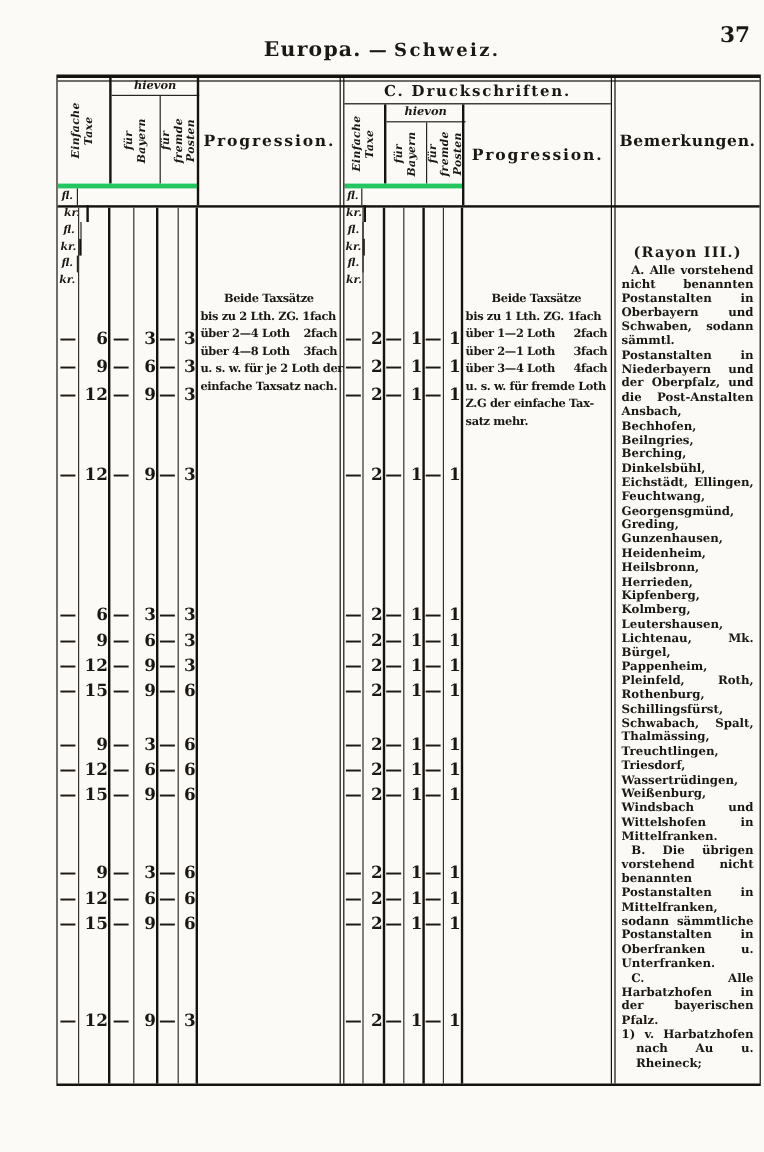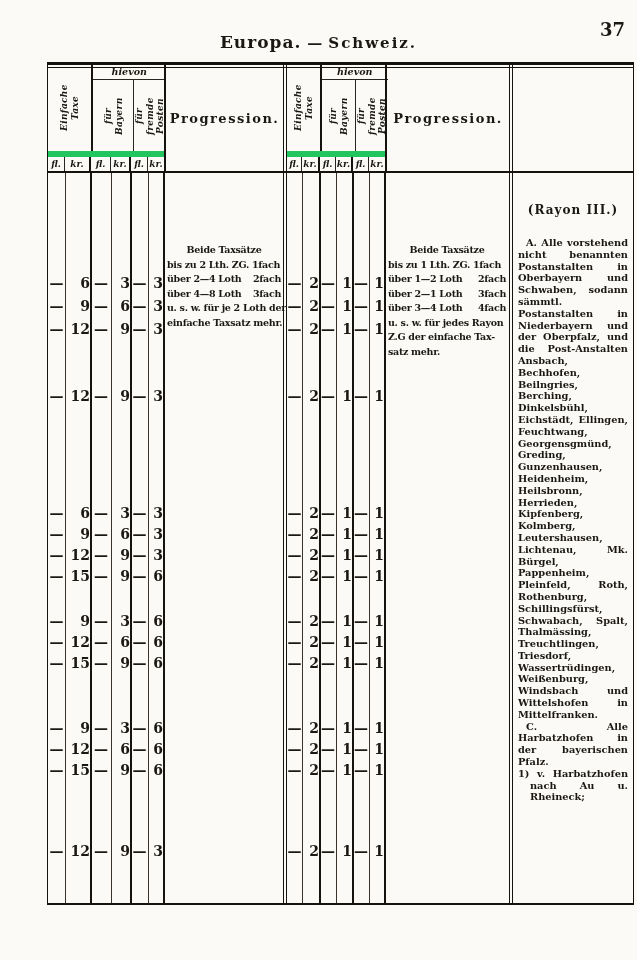--- a/index.html
+++ b/index.html
@@ -38,21 +38,21 @@
   .hievon{height:14px;line-height:14px;text-align:center;font-size:9.5px;font-weight:bold;
     border-bottom:1px solid #2a2520;}
   .rot-pair{flex:1;display:flex;}
   .bayern{border-right:1px solid #2a2520;display:flex;align-items:center;justify-content:center;flex:none;}
   .bsec .bayern{width:40px}.csec .bayern{width:33px}
   .fremde{flex:1;display:flex;align-items:center;justify-content:center;}
   .rot{writing-mode:vertical-rl;transform:rotate(180deg);font-size:9px;font-weight:bold;
     line-height:10.5px;text-align:center;letter-spacing:.3px;}
   .einfache .rot,.bayern .rot{max-height:46px;}
   .fremde .rot{max-height:50px;}
-  .unit-row{height:14px;display:flex;border-top:6px solid #22c55e;}
+  .unit-row{height:14px;display:flex;border-top:4px solid #22c55e;flex-direction:column;}
   .ucell{box-sizing:border-box;height:100%;line-height:14px;text-align:center;font-size:9px;
     font-weight:bold;border-right:1px solid #2a2520;}
   .ucell:nth-child(2),.ucell:nth-child(4){border-right:2px solid #16120d;}
   .ucell:nth-child(6){border-right:none;}
   .prog-head{flex:1;border-left:2px solid #16120d;display:flex;align-items:center;
     justify-content:center;font-weight:bold;font-size:13px;letter-spacing:1.5px;white-space:nowrap;}
   .bemerk-head{flex:1;display:flex;align-items:center;justify-content:center;font-weight:bold;
     font-size:13px;letter-spacing:.5px;white-space:nowrap;}
 
   
@@ -80,21 +80,21 @@
   .csec .progtext{left:101px;right:3px;}
   .pline{font-size:9.5px;font-weight:bold;line-height:14.5px;letter-spacing:-.3px;
     white-space:nowrap;display:flex;justify-content:flex-start;}
   .pline.jst{justify-content:space-between;}
   .pline.ctr{justify-content:center;}
 
   
   .bemerk-body{position:absolute;left:465px;width:119px;top:0;bottom:0;box-sizing:border-box;
     padding:30px 4px 0 5px;overflow:hidden;}
   .bheading{font-size:12px;font-weight:bold;letter-spacing:1px;text-align:center;
-    margin-bottom:20px;white-space:nowrap;}
+    margin-bottom:3px;white-space:nowrap;}
   .bpara{font-size:9.8px;line-height:11.8px;font-weight:bold;text-align:justify;color:#1b1712;}
   .bpara.ind{text-indent:8px;}
   .bpara.sperr{letter-spacing:1.8px;text-align:left;text-indent:2px;margin:1px 0;}
   .bpara.item{padding-left:12px;text-indent:-12px;}
 </style>
 </head>
 <body>
 
 <div class="page">
 
@@ -138,20 +138,21 @@
                 <span class="cw ucell">kr.</span>
               </div>
           </div>
           <div class="prog-head">Progression.</div>
         </div>
       </div>
 
       <div class="sepcell"></div>
 
       <div class="sec-head csec">
+        <div class="sec-title">C. Druckschriften.</div>
         <div class="sec-body">
           <div class="num-head">
             <div class="nh-top">
               <div class="einfache">
                 <span class="rot">Einfache Taxe</span>
               </div>
               <div class="hievon-wrap">
                 <div class="hievon">hievon</div>
                 <div class="rot-pair">
                   <div class="bayern">
@@ -171,20 +172,21 @@
                 <span class="cw ucell">fl.</span>
                 <span class="cw ucell">kr.</span>
               </div>
           </div>
           <div class="prog-head">Progression.</div>
         </div>
       </div>
 
       <div class="sepcell"></div>
 
+      <div class="bemerk-head">Bemerkungen.</div>
     </div>
 
     <div class="dband">
 
       <div class="secdata bsec">
         <i class="vl" style="left:17px"></i>
         <i class="vl bd" style="left:42px"></i>
         <i class="vl" style="left:63px"></i>
         <i class="vl bd" style="left:82px"></i>
         <i class="vl" style="left:100px"></i>
@@ -201,21 +203,21 @@
               <span>2fach</span>
             </div>
             <div class="pline jst">
               <span>über 4—8 Loth</span>
               <span>3fach</span>
             </div>
             <div class="pline">
               <span>u. s. w. für je 2 Loth der</span>
             </div>
             <div class="pline">
-              <span>einfache Taxsatz mehr.</span>
+              <span>einfache Taxsatz nach.</span>
             </div>
           </div>
       <div class="drow" style="top: 100px;">
             <span class="cw">—</span>
             <span class="cw">6</span>
             <span class="cw">—</span>
             <span class="cw">3</span>
             <span class="cw">—</span>
             <span class="cw">3</span>
           </div>
@@ -353,21 +355,21 @@
             </div>
             <div class="pline jst">
               <span>über 2—1 Loth</span>
               <span>3fach</span>
             </div>
             <div class="pline jst">
               <span>über 3—4 Loth</span>
               <span>4fach</span>
             </div>
             <div class="pline">
-              <span>u. s. w. für jedes Rayon</span>
+              <span>u. s. w. für fremde Loth</span>
             </div>
             <div class="pline">
               <span>Z.G der einfache Tax-</span>
             </div>
             <div class="pline">
               <span>satz mehr.</span>
             </div>
           </div>
       <div class="drow" style="top: 100px;">
             <span class="cw">—</span>
@@ -488,20 +490,21 @@
             <span class="cw">1</span>
             <span class="cw">—</span>
             <span class="cw">1</span>
           </div>
         </div>
 
       <div class="bemerk-body">
         <div class="bheading">(Rayon III.)</div>
         <div>
             <div class="bpara ind">A. Alle vorstehend nicht benannten Postanstalten in Oberbayern und Schwaben, sodann sämmtl. Postanstalten in Niederbayern und der Oberpfalz, und die Post-Anstalten Ansbach, Bechhofen, Beilngries, Berching, Dinkelsbühl, Eichstädt, Ellingen, Feuchtwang, Georgensgmünd, Greding, Gunzenhausen, Heidenheim, Heilsbronn, Herrieden, Kipfenberg, Kolmberg, Leutershausen, Lichtenau, Mk. Bürgel, Pappenheim, Pleinfeld, Roth, Rothenburg, Schillingsfürst, Schwabach, Spalt, Thalmässing, Treuchtlingen, Triesdorf, Wassertrüdingen, Weißenburg, Windsbach und Wittelshofen in Mittelfranken.</div>
+            <div class="bpara ind">B. Die übrigen vorstehend nicht benannten Postanstalten in Mittelfranken, sodann sämmtliche Postanstalten in Oberfranken u. Unterfranken.</div>
             <div class="bpara ind">C. Alle Harbatzhofen in der bayerischen Pfalz.</div>
             <div class="bpara item">1) v. Harbatzhofen nach Au u. Rheineck;</div>
           </div>
       </div>
 
     </div>
   </div>
 </div>
 
 </body></html>

